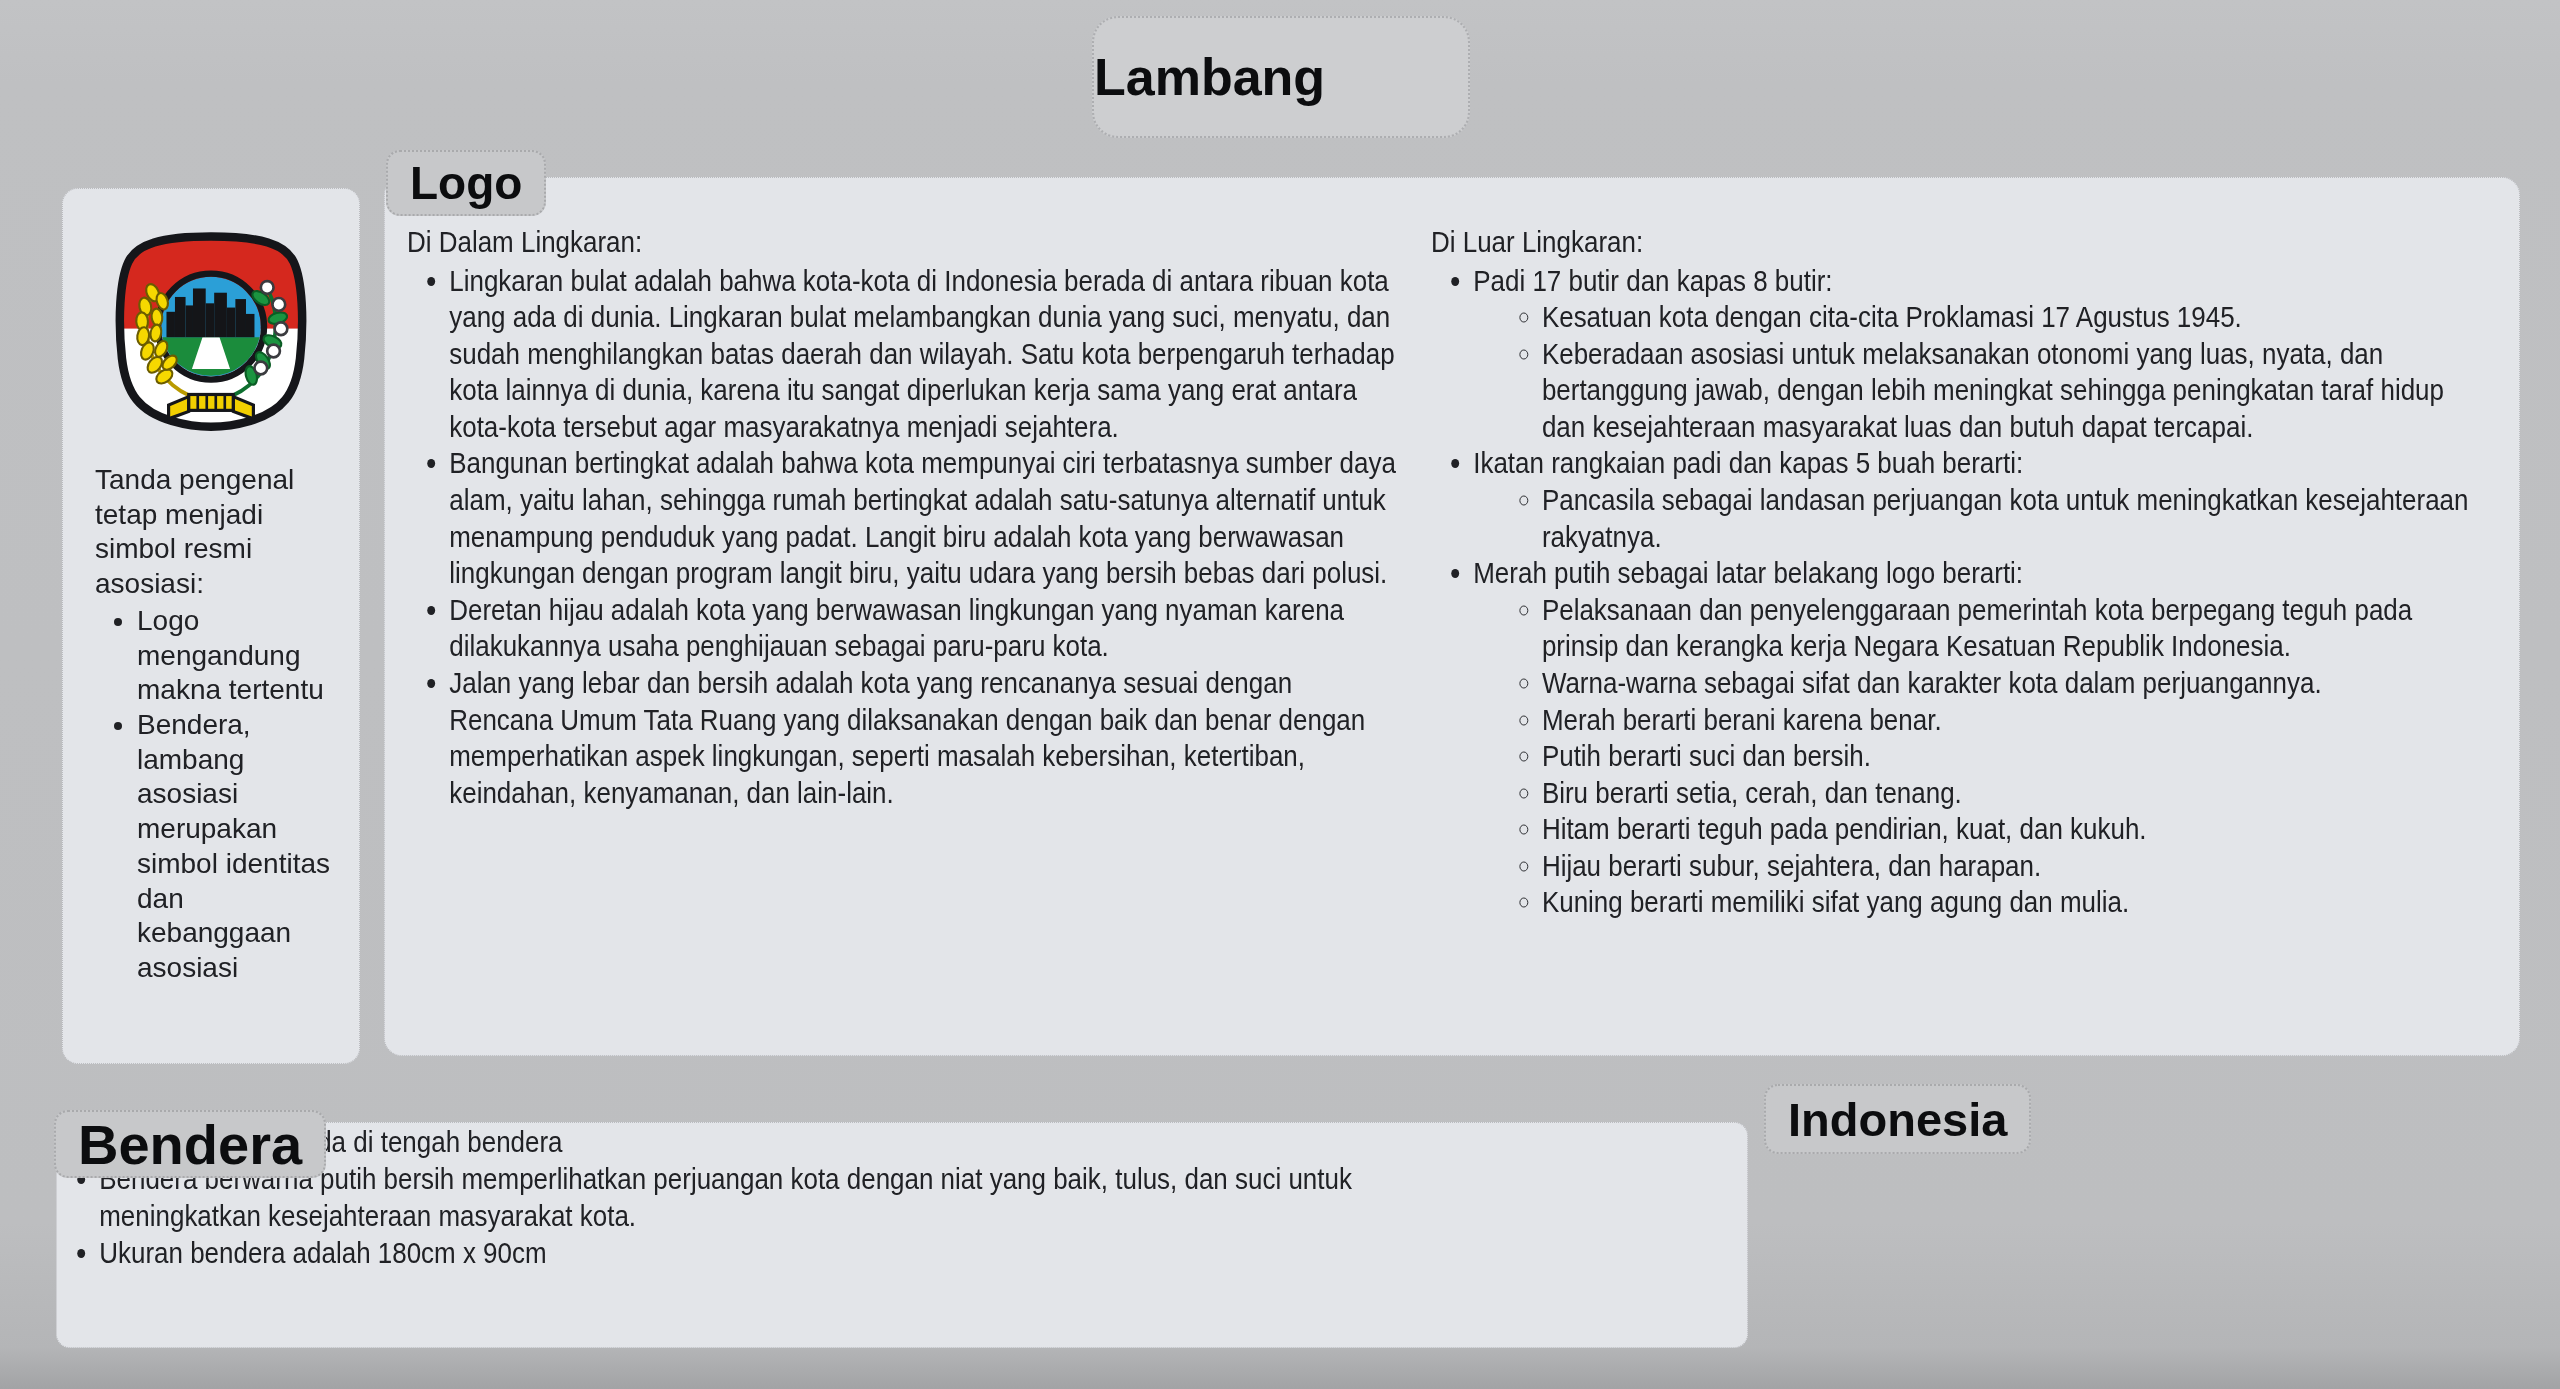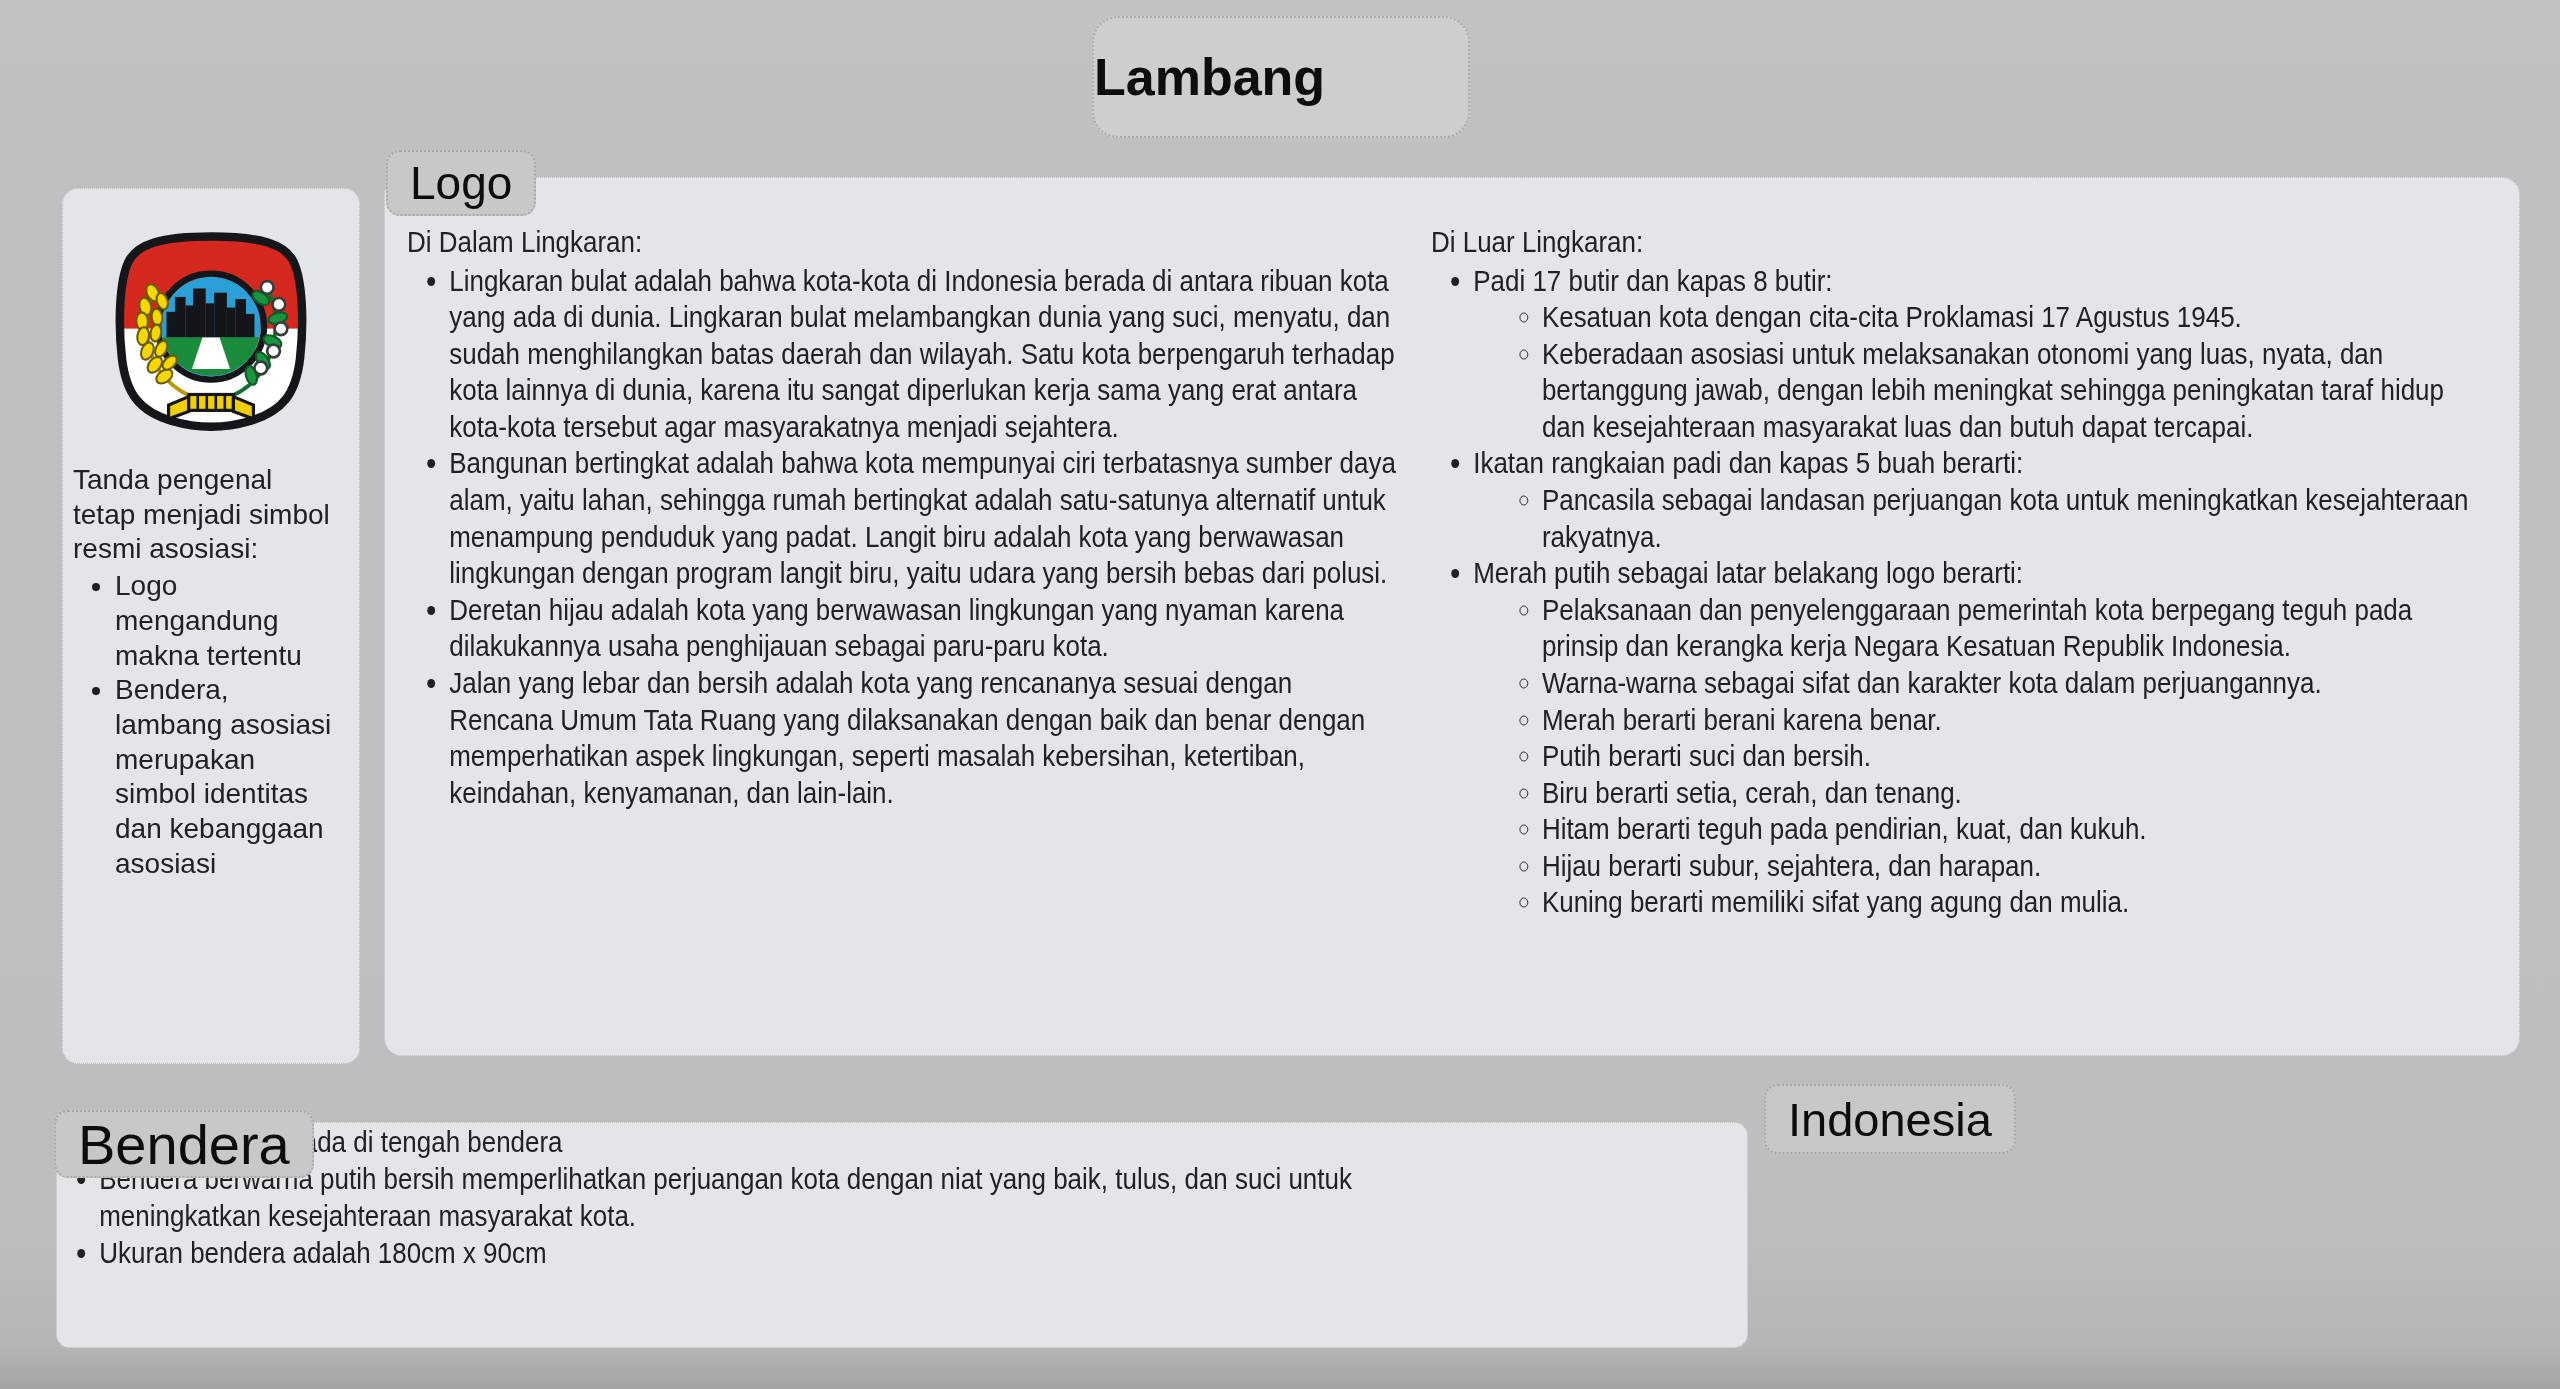--- a/index.html
+++ b/index.html
@@ -18,29 +18,29 @@
     position:absolute; background:#e3e5e9; border:1px dotted rgba(80,80,85,.28);
     border-radius:18px; z-index:1;
   }
   .sidebar-panel { left:62px;  top:188px;  width:296px;  height:874px; border-radius:16px; }
   .logo-panel    { left:384px; top:177px;  width:2134px; height:877px; }
   .bendera-panel { left:56px;  top:1122px; width:1690px; height:224px; border-radius:14px; }
   .penyusun-panel{ left:1766px;top:1122px; width:748px;  height:212px; border-radius:14px; }
   .tab {
     position:absolute; background:#c7c8ca; border:2px dotted rgba(80,80,85,.25);
     border-radius:14px; display:flex; align-items:center; padding:0 22px;
-    font-weight:normal; color:#0c0d0f; z-index:3;
+    font-weight:bold; color:#0c0d0f; z-index:3;
   }
   .logo-tab     { left:386px;  top:150px;  height:62px; font-size:46px; }
   .bendera-tab  { left:54px;   top:1110px; height:64px; font-size:56px; }
   .penyusun-tab { left:1764px; top:1084px; height:66px; font-size:47px; }
 
   .emblem { display:block; margin:38px auto 0; width:212px; height:212px; }
 
-  .side-text { padding:24px 18px 0 10px; font-size:28px; line-height:1.24; color:#202125; }
+  .side-text { padding:24px 18px 0 32px; font-size:28px; line-height:1.24; color:#202125; }
   .side-text p { margin:0; }
   .side-text ul { margin:2px 0 12px; padding-left:42px; list-style:disc; }
 
   .cond { transform:scaleX(0.88); transform-origin:left top; }
   .col { position:absolute; top:46px; font-size:29.5px; line-height:1.24; color:#202125; }
   .left-col  { left:22px;   width:1128px; }
   .right-col { left:1046px; width:1192px; }
   .col-head { margin:0 0 2px 0; }
   ul.b1 { margin:0; padding-left:48px; list-style:disc; }
   ul.b2 { margin:0; padding-left:78px; list-style:circle; }

